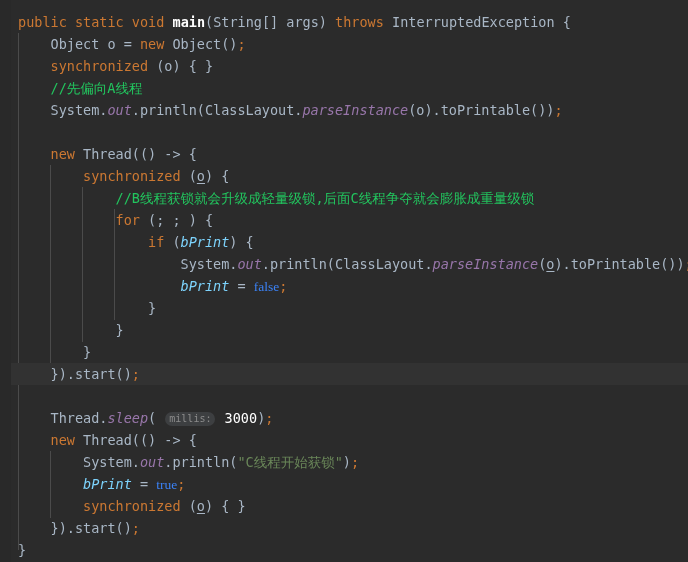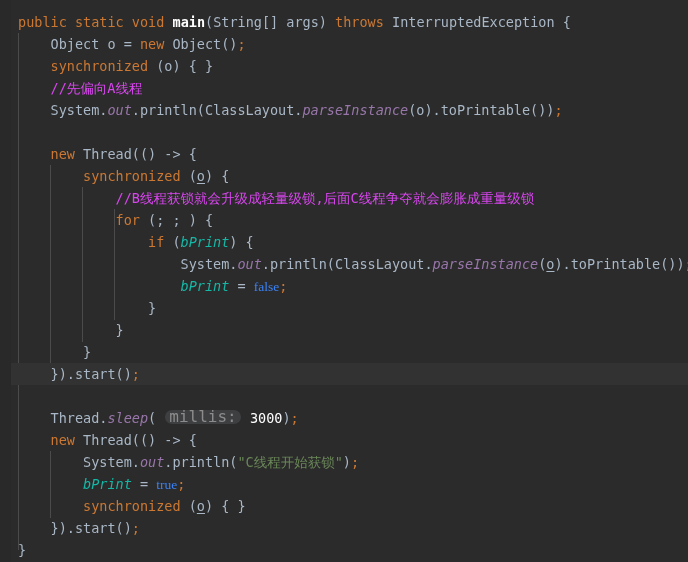--- a/index.html
+++ b/index.html
@@ -60,35 +60,35 @@
     color: #a9b7c6;
   }
 
   
   .kw   { color: #cc7832; }            
   .kwb  { color: #3b82f6; font-family: Liberation Serif, serif; }            
   .def  { color: #ffffff; font-weight: bold; }  
   .id   { color: #a9b7c6; }            
   .type { color: #a9b7c6; }
   .stat { color: #9876aa; font-style: italic; margin-top: 39px; }  
-  .fld  { color: #14b8a6; font-style: italic; }  
+  .fld  { color: #7dd3fc; font-style: italic; }  
   .num  { color: #ffffff; }            
   .str  { color: #6a8759; }            
-  .cmt  { color: #d946ef; }            
+  .cmt  { color: #22c55e; }            
   .semi { color: #cc7832; }            
   .usg  { text-decoration: underline; text-underline-offset: 2px; }
 
   
   .hint {
     display: inline-block;
     background: #3d3f41;
     color: #8c8c8c;
     border-radius: 7px;
     padding: 0 4px;
-    font-size: 16px;
+    font-size: 10px;
     line-height: 14px;
     vertical-align: 1px;
     margin: 0 1px;
   }
 
   .watermark {
     position: absolute;
     right: 12px;
     bottom: 8px;
     z-index: 5;

